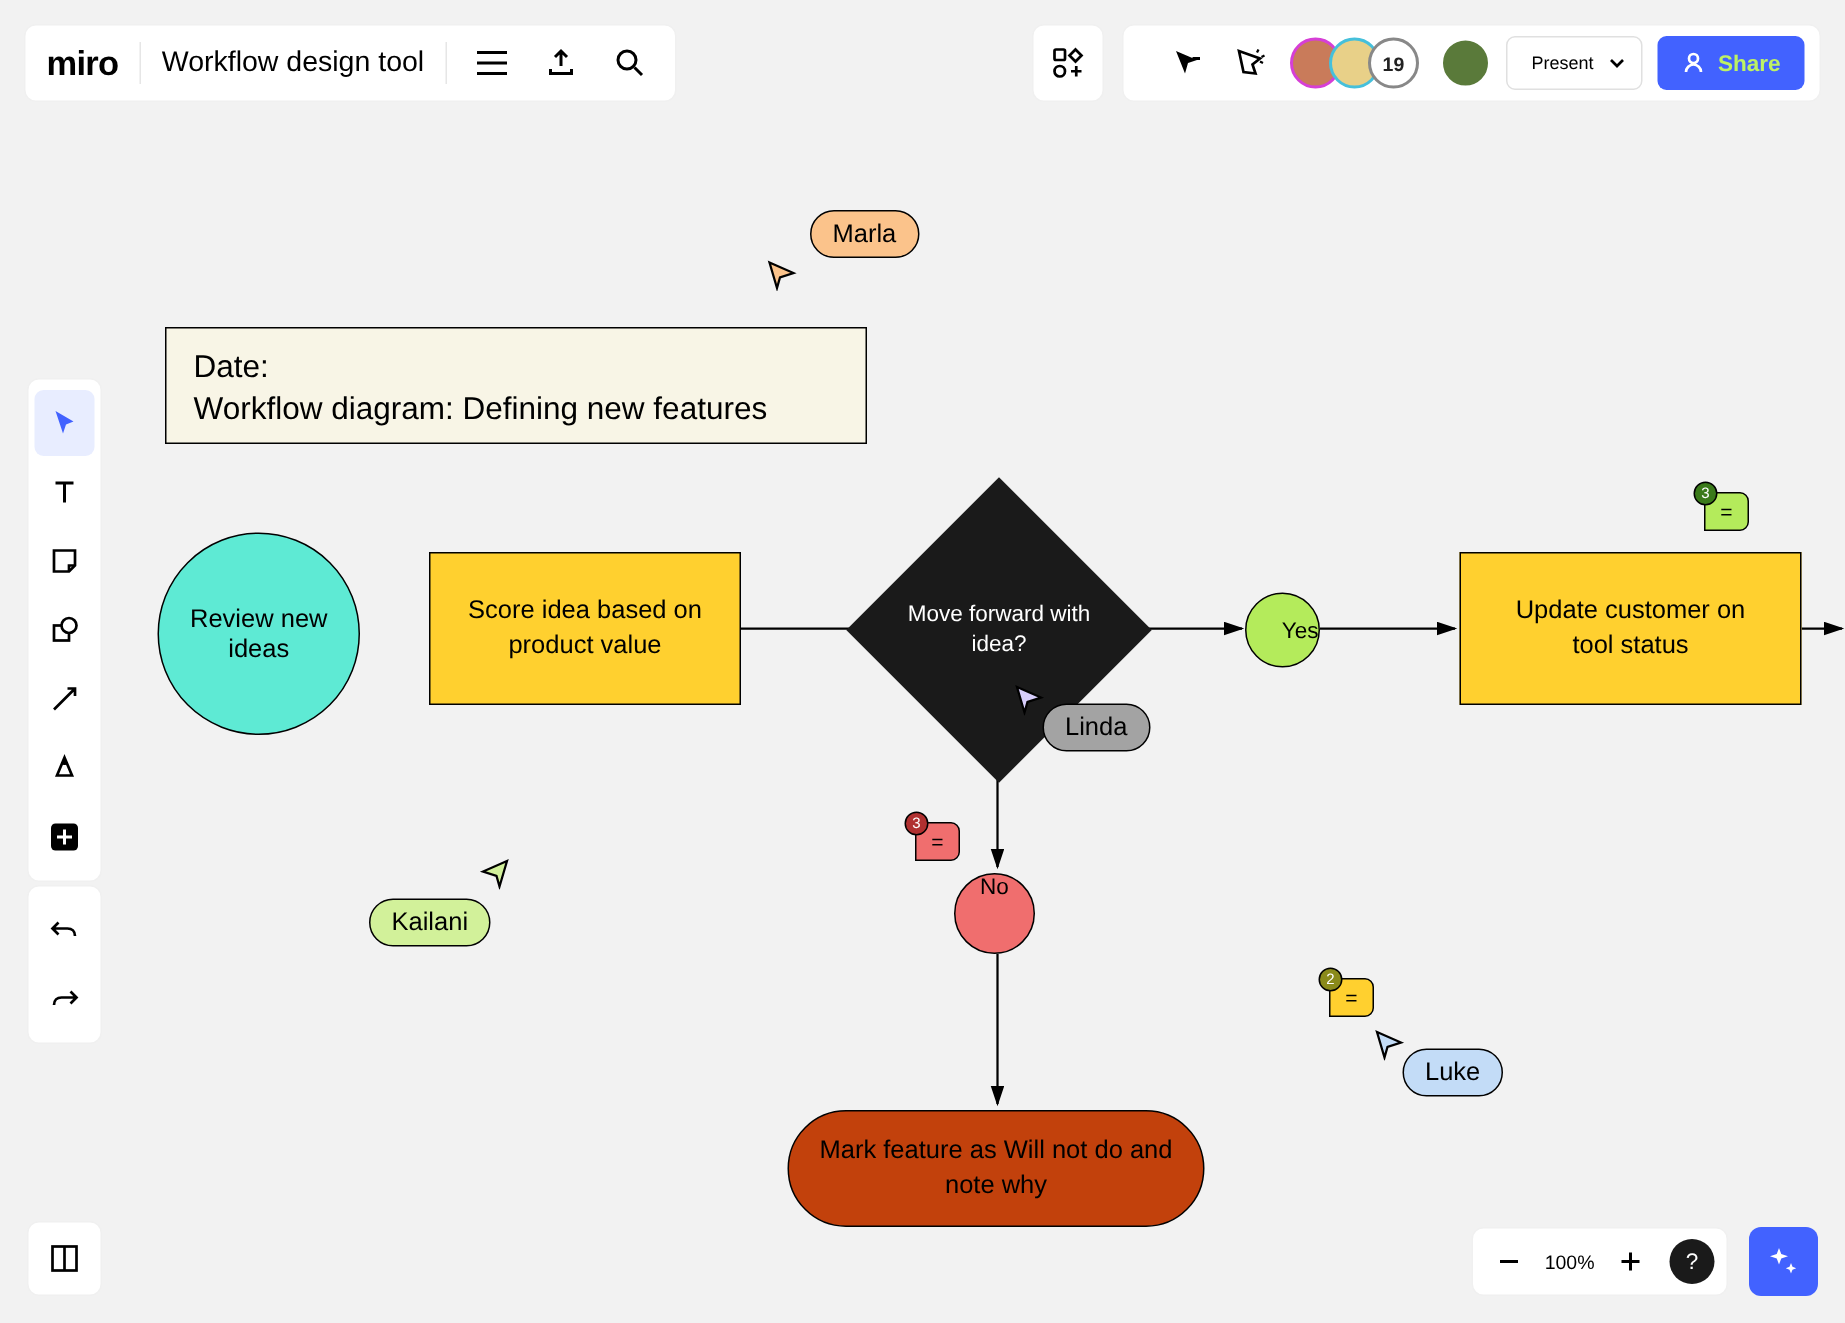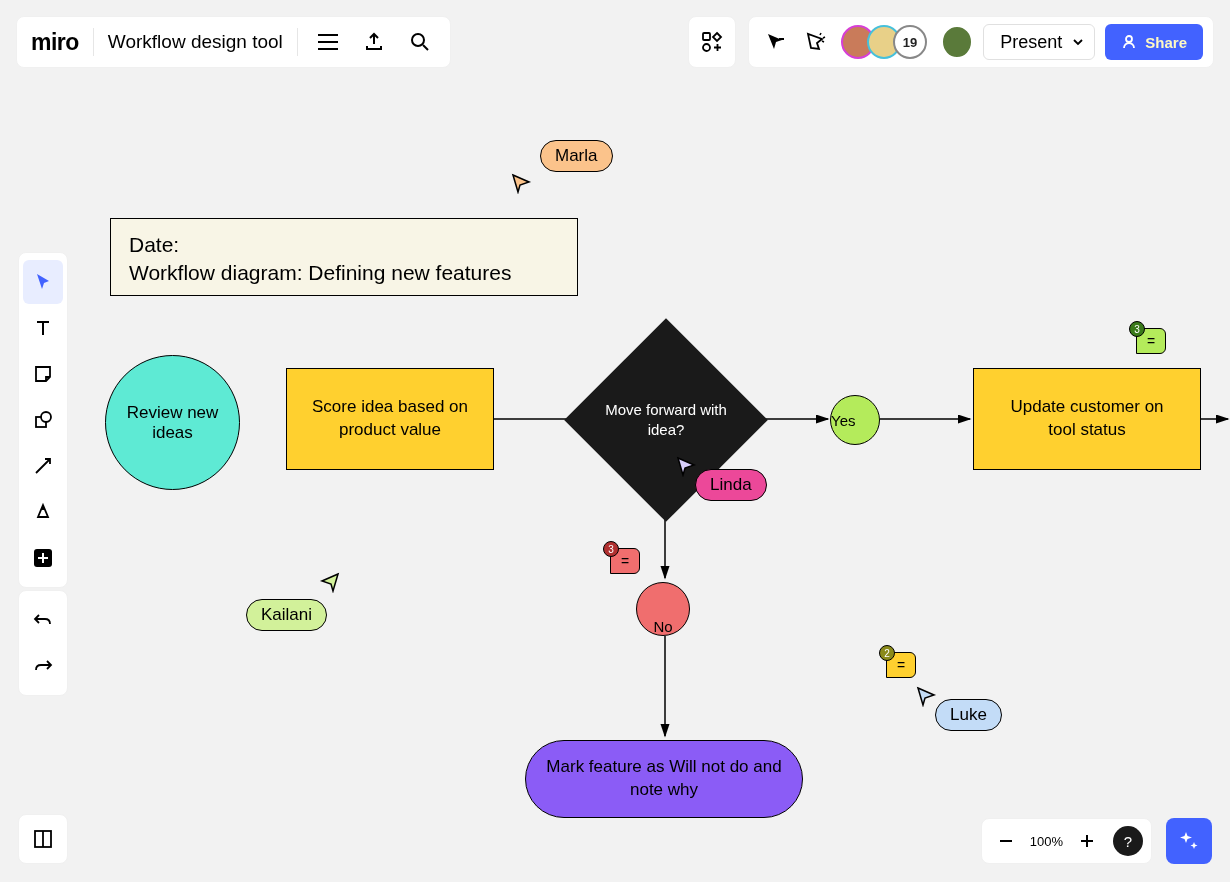--- a/index.html
+++ b/index.html
@@ -59,25 +59,25 @@
   .avatar:first-child { margin-left: 0; }
   .av1 { background: #c97b5a; border-color:#d63fd6; }
   .av2 { background: #e8d088; border-color:#46c0db; }
   .avcount { background: #fff; border: 2px solid #888; color:#222; }
   .av-solo { background:#5a7a3a; margin-left: 4px; border:2px solid #fff; }
 
   .present-btn {
     height: 36px; padding: 0 10px 0 16px;
     border: 1px solid #e0e0e0; border-radius: 6px;
     display: flex; align-items: center; gap: 10px;
-    font-size: 18px; cursor: pointer; background:#fff;
+    font-size: 12px; cursor: pointer; background:#fff;
   }
   .share-btn {
     height: 36px; padding: 0 16px;
-    background: #4262ff; color: #fef9c3;
+    background: #4262ff; color: #bef264;
     border-radius: 6px; display: flex; align-items: center; gap: 8px;
     font-size: 15px; font-weight: 600; cursor: pointer;
   }
 
   
   .toolbar {
     position: absolute;
     left: 18px; top: 252px;
     width: 50px;
     background: #fff;
@@ -175,53 +175,53 @@
   .diamond-text {
     position: absolute; inset: 0;
     display: flex; align-items: center; justify-content: center;
     color: #fff; text-align: center; font-size: 15px; line-height:1.35;
   }
 
   .yes-circle {
     position:absolute; left: 830px; top: 395px;
     width: 50px; height: 50px; border-radius:50%;
     background: #b4eb5b; border:1.5px solid #000;
-    display:flex; align-items:center; justify-content:flex-start; font-size:15px;
+    display:flex; align-items:center; justify-content:flex-end; font-size:15px;
   }
   .no-circle {
     position:absolute; left: 636px; top: 582px;
     width: 54px; height: 54px; border-radius:50%;
     background: #f06e6e; border:1.5px solid #000;
-    display:flex; align-items:flex-end; justify-content:center; font-size:15px;
+    display:flex; align-items:flex-start; justify-content:center; font-size:15px;
   }
   .terminator {
     position:absolute; left: 525px; top: 740px;
     width: 278px; height: 78px;
-    background: #8b5cf6; border:1.5px solid #000;
+    background: #c2410c; border:1.5px solid #000;
     border-radius: 40px;
     display:flex; align-items:center; justify-content:center;
     text-align:center; font-size:17px; line-height:1.35; padding:8px;
   }
 
   
   .cursor-label {
     position: absolute;
     display: flex; flex-direction:column; align-items:flex-start;
   }
   .name-pill {
     padding: 5px 14px;
     border-radius: 18px;
     border: 1.5px solid #000;
     font-size: 17px;
   }
   .marla { left: 518px; top: 140px; }
   .marla .name-pill { background: #fbc38b; }
   .marla-arrow { position:absolute; left:-8px; top:32px; }
   .linda { left: 675px; top: 455px; }
-  .linda .name-pill { background: #ec4899; }
+  .linda .name-pill { background: #a3a3a3; }
   .linda-arrow { position:absolute; left:0px; top:0px; }
   .kailani { left: 246px; top: 585px; }
   .kailani .name-pill { background: #d2f19a; }
   .kailani-arrow{ position:absolute; right:-14px; top:-14px; }
   .luke { left: 915px; top: 685px; }
   .luke .name-pill { background: #c3dcf7; }
   .luke-arrow{ position:absolute; left:0px; top:0px; }
 
   
   .comment-bubble {

